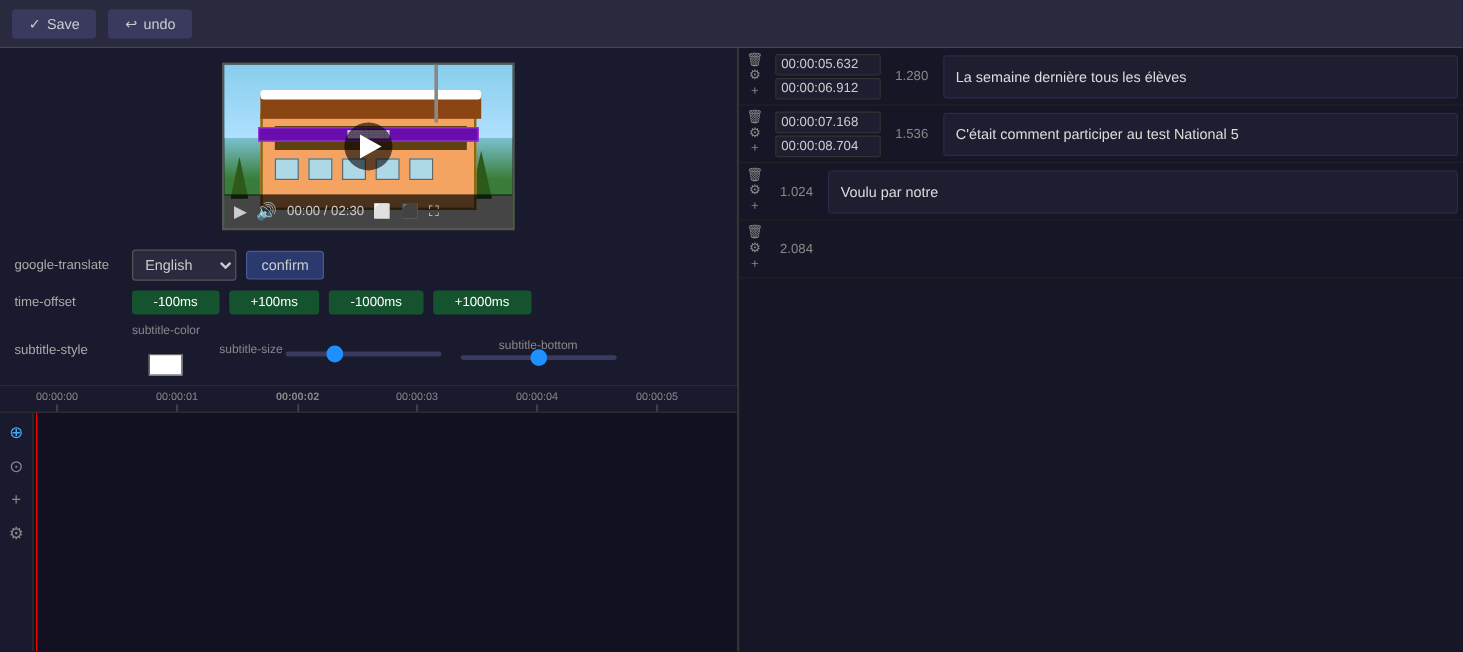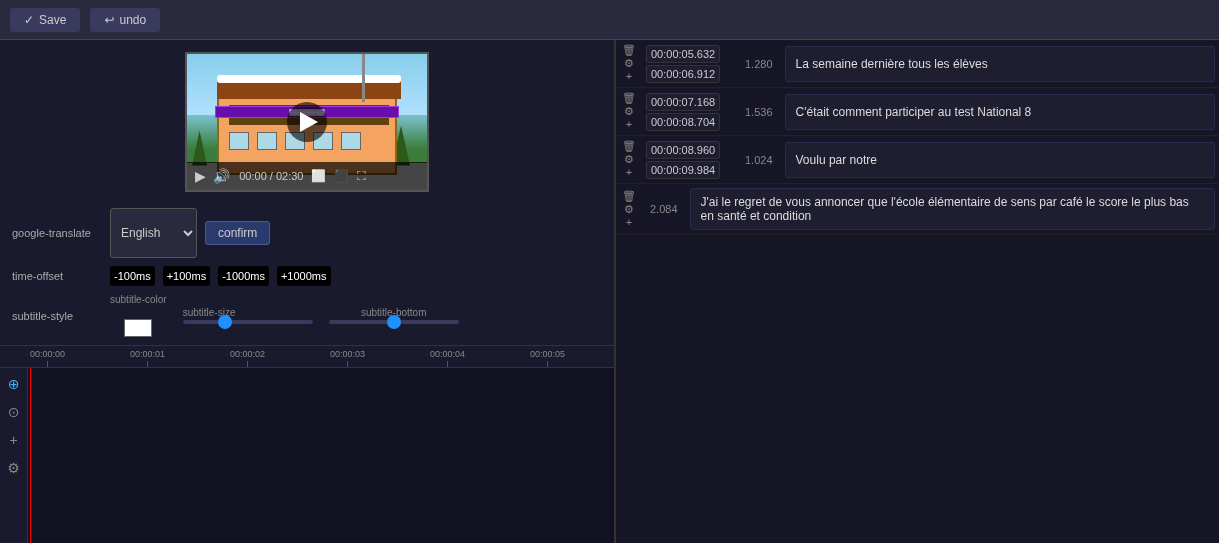--- a/index.html
+++ b/index.html
@@ -188,39 +188,39 @@
     }
     .ctrl-label {
       color: #aaa;
       min-width: 90px;
       font-size: 11px;
     }
     .lang-select {
       background: #2a2a3e;
       color: #ccc;
       border: 1px solid #555;
-      padding: 16px 6px;
+      padding: 4px 6px;
       font-size: 12px;
       border-radius: 3px;
       cursor: pointer;
     }
     .confirm-btn {
       background: #2a3a6e;
       color: #ccc;
       border: 1px solid #4a5a8e;
       padding: 4px 12px;
       cursor: pointer;
       border-radius: 3px;
       font-size: 12px;
     }
     .offset-btn {
-      background: #000000;
+      background: #14532d;
       color: #fff;
       border: none;
-      padding: 4px 4px;
+      padding: 4px 18px;
       cursor: pointer;
       border-radius: 3px;
       font-size: 11px;
     }
     .style-label { color: #888; font-size: 10px; }
     .color-swatch {
       width: 28px;
       height: 18px;
       background: #fff;
       border: 1px solid #666;
@@ -360,21 +360,21 @@
       gap: 2px;
       padding: 4px 4px;
       min-width: 95px;
     }
     .time-input {
       background: #1e1e30;
       border: 1px solid #333;
       color: #ccc;
       font-size: 11px;
       padding: 2px 4px;
-      width: 74px;
+      width: 88px;
       border-radius: 2px;
     }
     .sub-duration {
       color: #888;
       font-size: 11px;
       padding: 0 8px;
       min-width: 40px;
       text-align: right;
     }
     .sub-text {
@@ -484,21 +484,21 @@
         <button class="offset-btn">-1000ms</button>
         <button class="offset-btn">+1000ms</button>
       </div>
 
       <div class="ctrl-row">
         <span class="ctrl-label">subtitle-style</span>
         <div style="display:flex;flex-direction:column;align-items:center;gap:14px">
           <span class="style-label">subtitle-color</span>
           <div class="color-swatch"></div>
         </div>
-        <div style="display:flex;flex-direction:column;align-items:flex-start;gap:2px;margin-left:8px">
+        <div style="display:flex;flex-direction:row;align-items:flex-end;gap:2px;margin-left:8px">
           <span class="style-label">subtitle-size</span>
           <input type="range" id="size-slider" class="slider" min="0" max="100" value="30" style="">
         </div>
         <div style="display:flex;flex-direction:column;align-items:center;gap:2px;margin-left:8px">
           <span class="style-label">subtitle-bottom</span>
           <input type="range" id="bottom-slider" class="slider" min="0" max="100" value="50" style="">
         </div>
       </div>
     </div>
 
@@ -507,21 +507,21 @@
       <div id="timeline-ruler">
 
       <div class="ruler-tick" style="left: 30px;">
             <span class="ruler-label">00:00:00</span>
             <div class="ruler-line"></div>
           </div>
           <div class="ruler-tick" style="left: 130px;">
             <span class="ruler-label">00:00:01</span>
             <div class="ruler-line"></div>
           </div>
-          <div class="ruler-tick" style="left: 230px;">
+          <div class="ruler-tick" style="left: 230px; font-weight: bold;">
             <span class="ruler-label">00:00:02</span>
             <div class="ruler-line"></div>
           </div>
           <div class="ruler-tick" style="left: 330px;">
             <span class="ruler-label">00:00:03</span>
             <div class="ruler-line"></div>
           </div>
           <div class="ruler-tick" style="left: 430px;">
             <span class="ruler-label">00:00:04</span>
             <div class="ruler-line"></div>
@@ -563,39 +563,34 @@
     <div class="sub-actions">
       <span class="sub-icon-btn">🗑</span>
       <span class="sub-icon-btn">⚙</span>
       <span class="sub-icon-btn">+</span>
     </div>
     <div class="sub-times">
       <input type="text" class="time-input" value="00:00:07.168" style="">
       <input type="text" class="time-input" value="00:00:08.704" style="">
     </div>
     <div class="sub-duration">1.536</div>
-    <div class="sub-text">C'était comment participer au test National 8</div>
+    <div class="sub-text">C'était comment participer au test National 5</div>
   </div>
       <div class="subtitle-row">
     <div class="sub-actions">
       <span class="sub-icon-btn">🗑</span>
       <span class="sub-icon-btn">⚙</span>
       <span class="sub-icon-btn">+</span>
-    </div>
-    <div class="sub-times">
-      <input type="text" class="time-input" value="00:00:08.960" style="">
-      <input type="text" class="time-input" value="00:00:09.984" style="">
     </div>
     <div class="sub-duration">1.024</div>
     <div class="sub-text">Voulu par notre</div>
   </div>
       <div class="subtitle-row">
     <div class="sub-actions">
       <span class="sub-icon-btn">🗑</span>
       <span class="sub-icon-btn">⚙</span>
       <span class="sub-icon-btn">+</span>
     </div>
     <div class="sub-duration">2.084</div>
-    <div class="sub-text">J'ai le regret de vous annoncer que l'école élémentaire de sens par café le score le plus bas en santé et condition</div>
   </div>
     </div>
 
 </div>
 
 </body></html>

